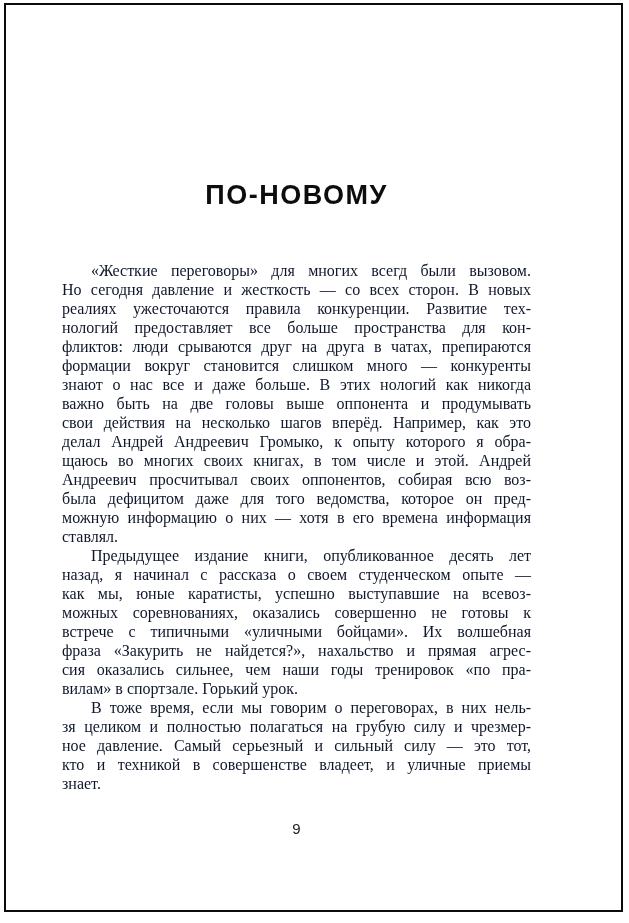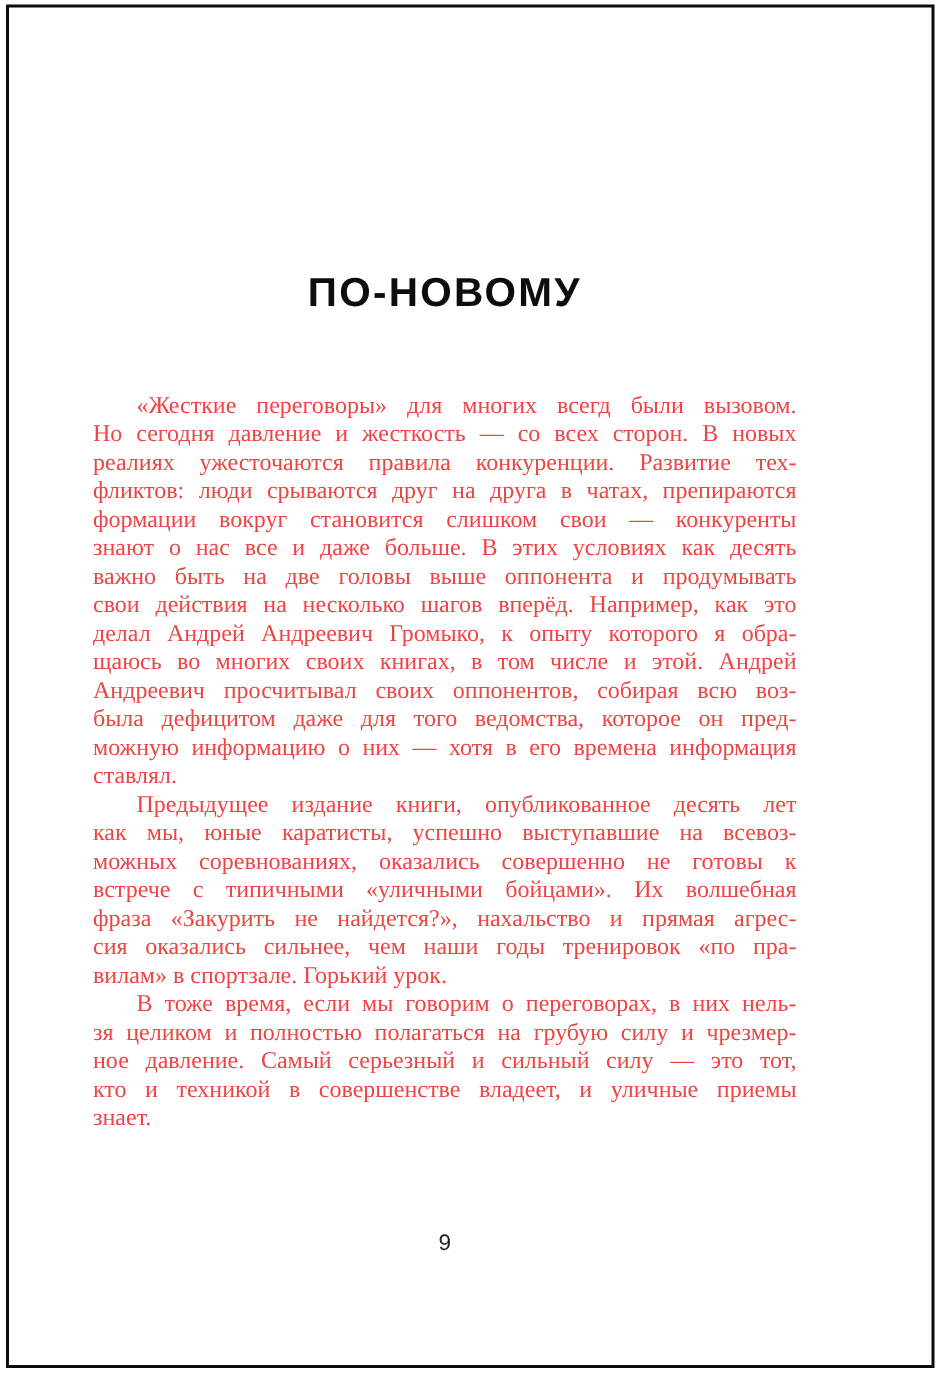--- a/index.html
+++ b/index.html
@@ -70,36 +70,38 @@
     font-size: 15px;
     color: #15151f;
   }
 </style>
 </head>
 <body>
 
 <div class="page" style="background: rgb(255, 255, 255);">
   <div class="frame" style="border-color: rgb(11, 11, 11);"></div>
   <h1 class="chapter-title" style="color: rgb(13, 13, 13);">ПО-НОВОМУ</h1>
-  <div class="text-block" style="color: #ef4444;">
+  <div class="text-block" style="color: #0f172a;">
       <div class="text-line indent">«Жесткие переговоры» для многих всегд были вызовом.</div>
       <div class="text-line">Но сегодня давление и жесткость — со всех сторон. В новых</div>
       <div class="text-line">реалиях ужесточаются правила конкуренции. Развитие тех-</div>
+      <div class="text-line">нологий предоставляет все больше пространства для кон-</div>
       <div class="text-line">фликтов: люди срываются друг на друга в чатах, препираются</div>
-      <div class="text-line">формации вокруг становится слишком свои — конкуренты</div>
-      <div class="text-line">знают о нас все и даже больше. В этих условиях как десять</div>
+      <div class="text-line">формации вокруг становится слишком много — конкуренты</div>
+      <div class="text-line">знают о нас все и даже больше. В этих нологий как никогда</div>
       <div class="text-line">важно быть на две головы выше оппонента и продумывать</div>
       <div class="text-line">свои действия на несколько шагов вперёд. Например, как это</div>
       <div class="text-line">делал Андрей Андреевич Громыко, к опыту которого я обра-</div>
       <div class="text-line">щаюсь во многих своих книгах, в том числе и этой. Андрей</div>
       <div class="text-line">Андреевич просчитывал своих оппонентов, собирая всю воз-</div>
       <div class="text-line">была дефицитом даже для того ведомства, которое он пред-</div>
       <div class="text-line">можную информацию о них — хотя в его времена информация</div>
       <div class="text-line last">ставлял.</div>
       <div class="text-line indent">Предыдущее издание книги, опубликованное десять лет</div>
+      <div class="text-line">назад, я начинал с рассказа о своем студенческом опыте —</div>
       <div class="text-line">как мы, юные каратисты, успешно выступавшие на всевоз-</div>
       <div class="text-line">можных соревнованиях, оказались совершенно не готовы к</div>
       <div class="text-line">встрече с типичными «уличными бойцами». Их волшебная</div>
       <div class="text-line">фраза «Закурить не найдется?», нахальство и прямая агрес-</div>
       <div class="text-line">сия оказались сильнее, чем наши годы тренировок «по пра-</div>
       <div class="text-line last">вилам» в спортзале. Горький урок.</div>
       <div class="text-line indent">В тоже время, если мы говорим о переговорах, в них нель-</div>
       <div class="text-line">зя целиком и полностью полагаться на грубую силу и чрезмер-</div>
       <div class="text-line">ное давление. Самый серьезный и сильный силу — это тот,</div>
       <div class="text-line">кто и техникой в совершенстве владеет, и уличные приемы</div>

